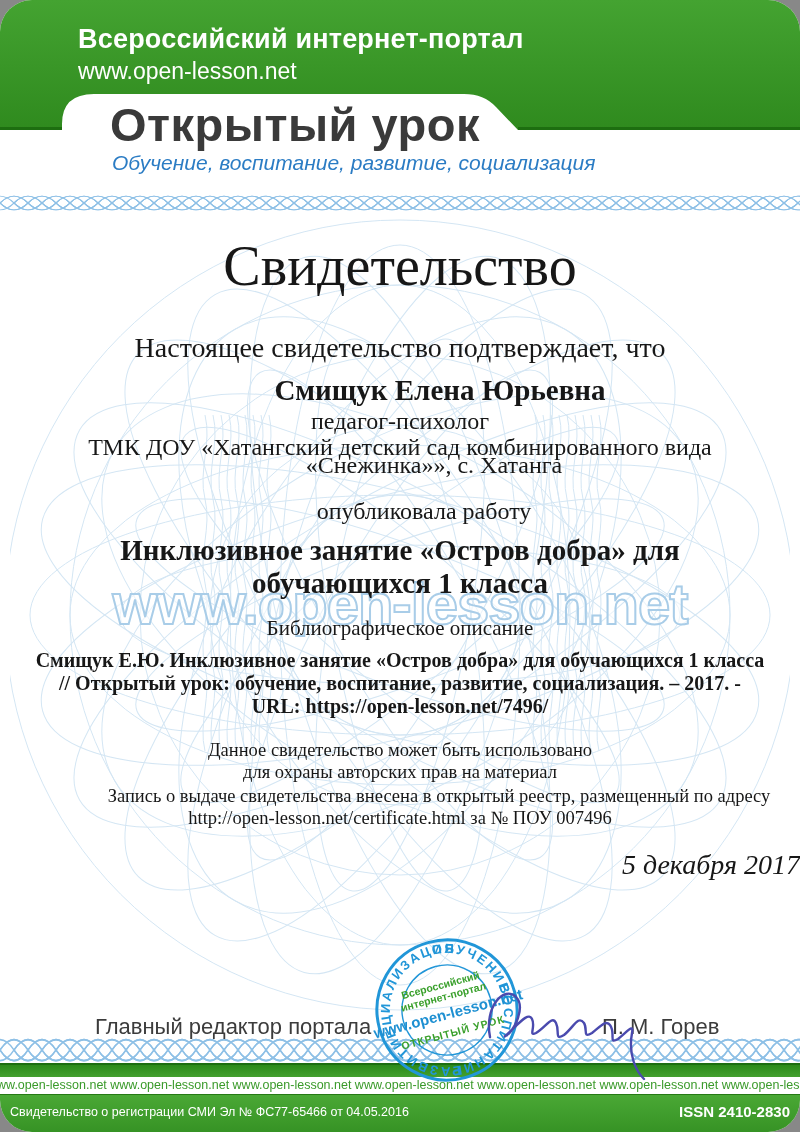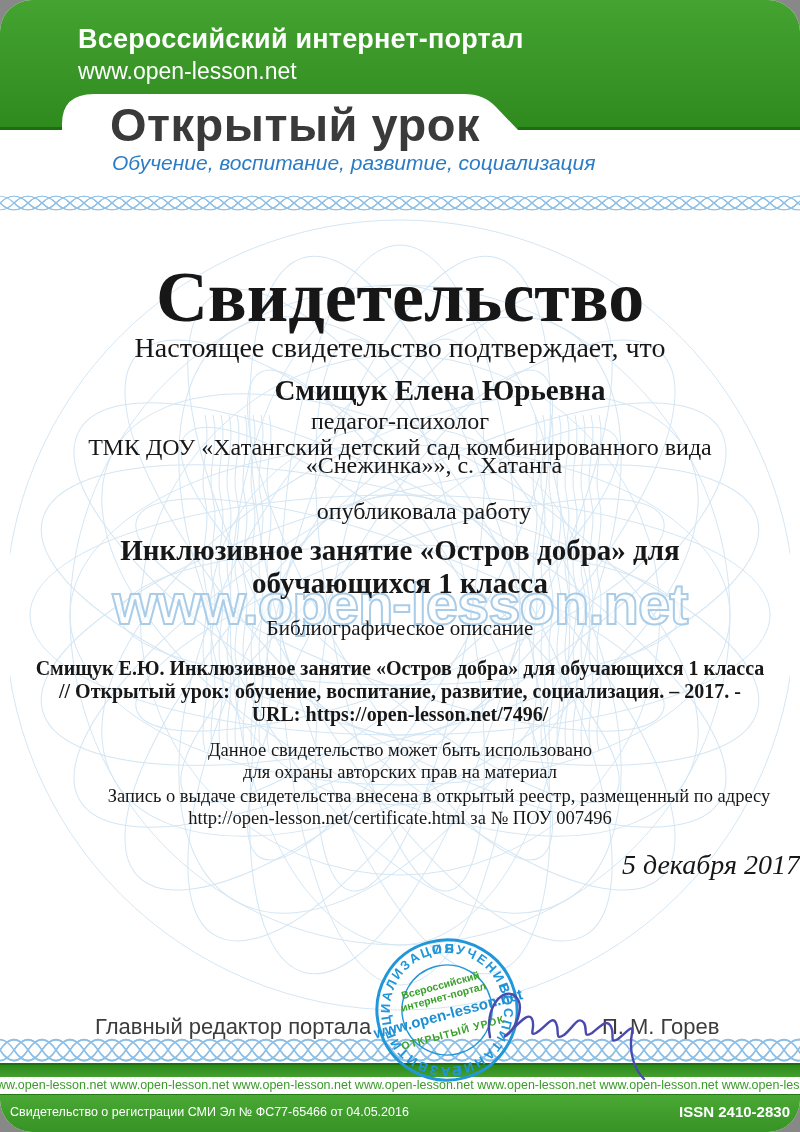--- a/index.html
+++ b/index.html
@@ -18,31 +18,31 @@
   
   .deco{position:absolute;z-index:0;}
   .deco path,.deco circle,.deco ellipse,.deco use{fill:none;stroke:#a9cde8;stroke-width:1;}
   .waveband{position:absolute;left:0;z-index:1;}
   .waveband path{fill:none;stroke:#8ec0e6;stroke-width:1;}
   .watermark{position:absolute;left:0;top:570px;width:100%;text-align:center;z-index:1;
     font-family:"Liberation Sans","DejaVu Sans",sans-serif;font-weight:bold;font-size:58px;letter-spacing:-1px;
     color:rgba(255,255,255,.55);-webkit-text-stroke:2px #a9cde8;}
   
   .ctext{position:absolute;left:0;width:100%;text-align:center;z-index:2;}
-  .cert-title{top:256px;font-weight:bold;font-size:72px;}
+  .cert-title{top:234px;font-weight:normal;font-size:56px;}
   .intro{top:332px;font-size:28px;}
   .name{top:374px;font-size:29px;font-weight:bold;padding-left:40px;}
   .role{top:408px;font-size:24px;}
   .inst1{top:434px;font-size:24px;}
   .inst2{top:452px;font-size:24px;padding-left:34px;}
   .action{top:498px;font-size:24px;margin-left:24px;}
   .work1{top:534px;font-size:29px;font-weight:bold;}
   .work2{top:567px;font-size:29px;font-weight:bold;}
   .biblabel{top:616px;font-size:21px;}
-  .bibtext{top:649px;left:35px;width:730px;font-size:20px;font-weight:bold;line-height:23px;margin-top:8px;}
+  .bibtext{top:649px;left:35px;width:730px;font-size:20px;font-weight:bold;line-height:23px;}
   .usage1{top:740px;font-size:18.5px;}
   .usage2{top:762px;font-size:18.5px;}
   .reg1{top:786px;font-size:18.5px;margin-left:39px;}
   .reg2{top:808px;font-size:18.5px;}
   .cdate{top:849px;font-size:28px;font-style:italic;text-align:right;}
   
   .editor-label{position:absolute;left:95px;top:1014px;z-index:2;color:#3c3c3c;
     font-family:"Liberation Sans","DejaVu Sans",sans-serif;font-size:22px;}
   .editor-name{position:absolute;left:602px;top:1014px;z-index:2;color:#3c3c3c;
     font-family:"Liberation Sans","DejaVu Sans",sans-serif;font-size:22px;}

